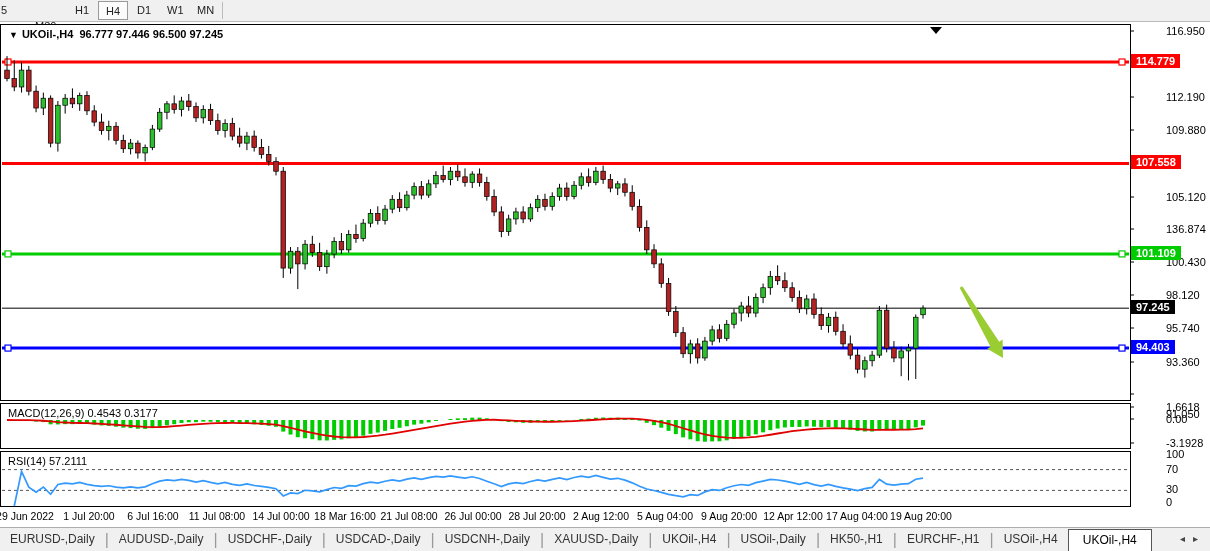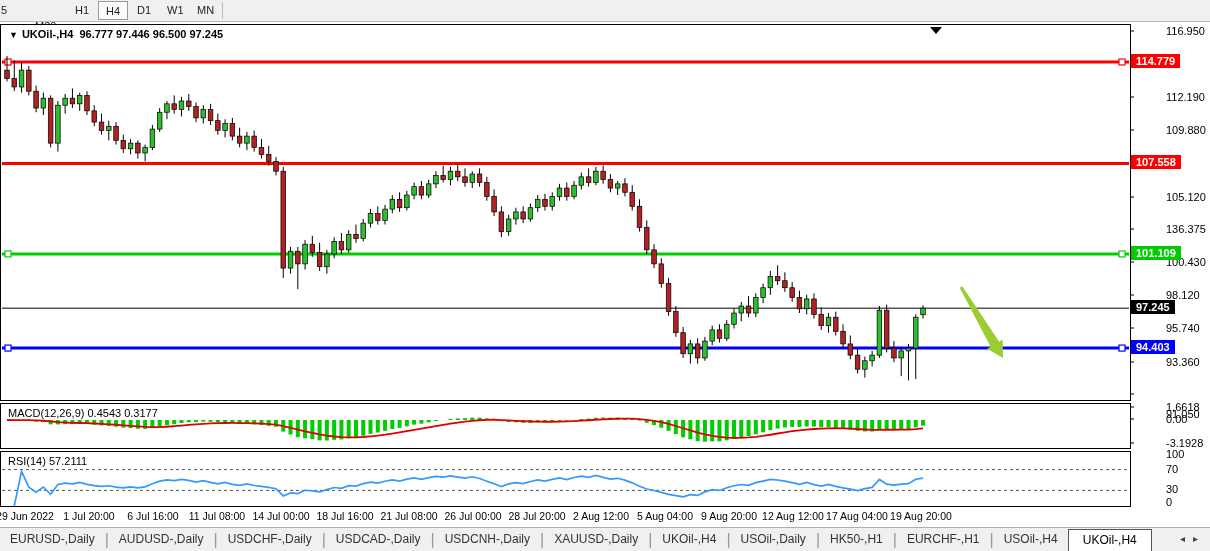--- a/index.html
+++ b/index.html
@@ -497,21 +497,21 @@
   <div id="price-axis">
       <div class="tick-dash" style="top:6.519159999999911px;"></div>
       <div class="tick-label" style="top:6.519159999999911px;">116.950</div>
       <div class="tick-dash" style="top:73.34955999999997px;"></div>
       <div class="tick-label" style="top:73.34955999999997px;">112.190</div>
       <div class="tick-dash" style="top:105.78196000000001px;"></div>
       <div class="tick-label" style="top:105.78196000000001px;">109.880</div>
       <div class="tick-dash" style="top:172.61235999999988px;"></div>
       <div class="tick-label" style="top:172.61235999999988px;">105.120</div>
       <div class="tick-dash" style="top:205.0447599999999px;"></div>
-      <div class="tick-label" style="top:205.0447599999999px;">136.375</div>
+      <div class="tick-label" style="top:205.0447599999999px;">136.874</div>
       <div class="tick-dash" style="top:238.45995999999985px;"></div>
       <div class="tick-label" style="top:238.45995999999985px;">100.430</div>
       <div class="tick-dash" style="top:270.8923599999999px;"></div>
       <div class="tick-label" style="top:270.8923599999999px;">98.120</div>
       <div class="tick-dash" style="top:304.30756px;"></div>
       <div class="tick-label" style="top:304.30756px;">95.740</div>
       <div class="tick-dash" style="top:337.72275999999994px;"></div>
       <div class="tick-label" style="top:337.72275999999994px;">93.360</div>
       <div class="tick-dash" style="top:370.15515999999997px;"></div>
       <div class="tick-label" style="top:390px;text-align:right;">91.050</div>
@@ -531,28 +531,28 @@
       <div class="tick-label" style="top:465.4px;">30</div>
       <div class="tick-label" style="top:478px;">0</div>
     </div>
 
   <div id="time-axis">
       <div class="time-label" style="left:25px;">29 Jun 2022</div>
       <div class="time-label" style="left:89px;">1 Jul 20:00</div>
       <div class="time-label" style="left:153px;">6 Jul 16:00</div>
       <div class="time-label" style="left:217px;">11 Jul 08:00</div>
       <div class="time-label" style="left:281px;">14 Jul 00:00</div>
-      <div class="time-label" style="left:345px;">18 Jul 16:00</div>
+      <div class="time-label" style="left:345px;">18 Mar 16:00</div>
       <div class="time-label" style="left:409px;">21 Jul 08:00</div>
       <div class="time-label" style="left:473px;">26 Jul 00:00</div>
       <div class="time-label" style="left:537px;">28 Jul 20:00</div>
       <div class="time-label" style="left:601px;">2 Aug 12:00</div>
       <div class="time-label" style="left:665px;">5 Aug 04:00</div>
       <div class="time-label" style="left:729px;">9 Aug 20:00</div>
-      <div class="time-label" style="left:793px;">12 Aug 12:00</div>
+      <div class="time-label" style="left:793px;">12 Apr 12:00</div>
       <div class="time-label" style="left:857px;">17 Aug 04:00</div>
       <div class="time-label" style="left:921px;">19 Aug 20:00</div>
     </div>
 
   <div id="tabstrip">
     <span id="tabs-holder"><span class="tab">EURUSD-,Daily</span><span class="tab-sep">|</span><span class="tab">AUDUSD-,Daily</span><span class="tab-sep">|</span><span class="tab">USDCHF-,Daily</span><span class="tab-sep">|</span><span class="tab">USDCAD-,Daily</span><span class="tab-sep">|</span><span class="tab">USDCNH-,Daily</span><span class="tab-sep">|</span><span class="tab">XAUUSD-,Daily</span><span class="tab-sep">|</span><span class="tab">UKOil-,H4</span><span class="tab-sep">|</span><span class="tab">USOil-,Daily</span><span class="tab-sep">|</span><span class="tab">HK50-,H1</span><span class="tab-sep">|</span><span class="tab">EURCHF-,H1</span><span class="tab-sep">|</span><span class="tab">USOil-,H4</span><span class="tab active">UKOil-,H4</span></span>
     <span id="tab-scroll"><span>◂</span><span>▸</span></span>
   </div>
 
 </div>

